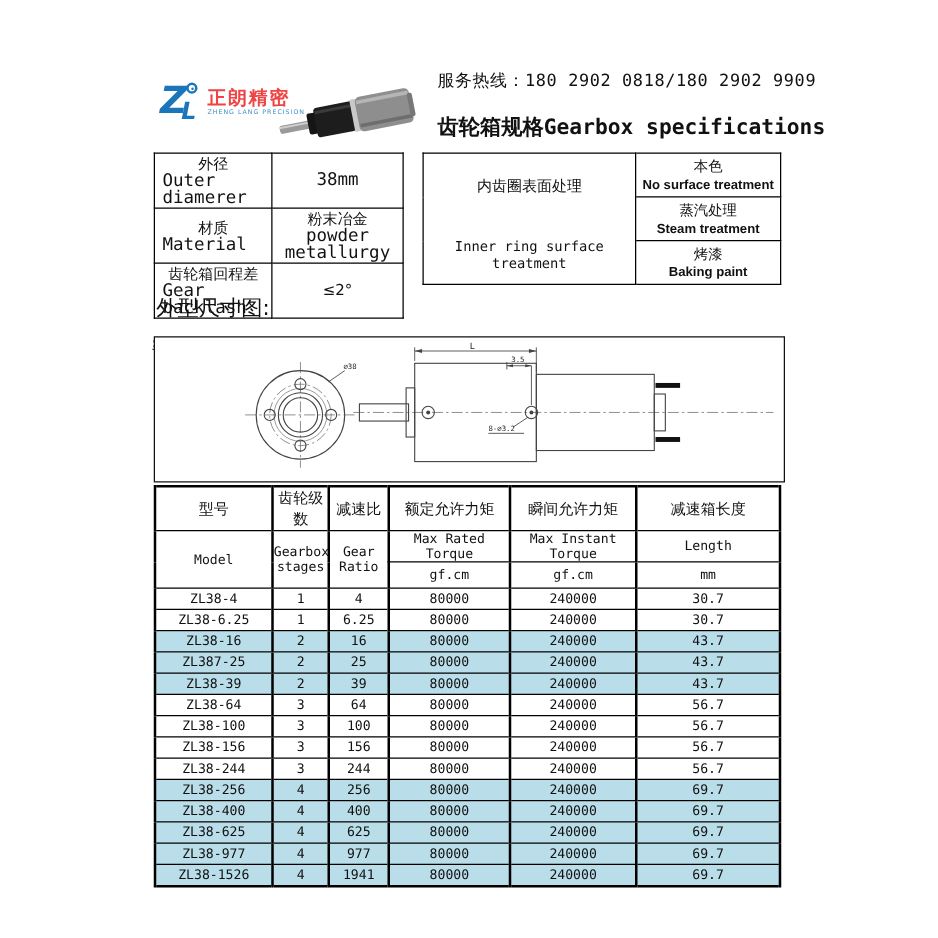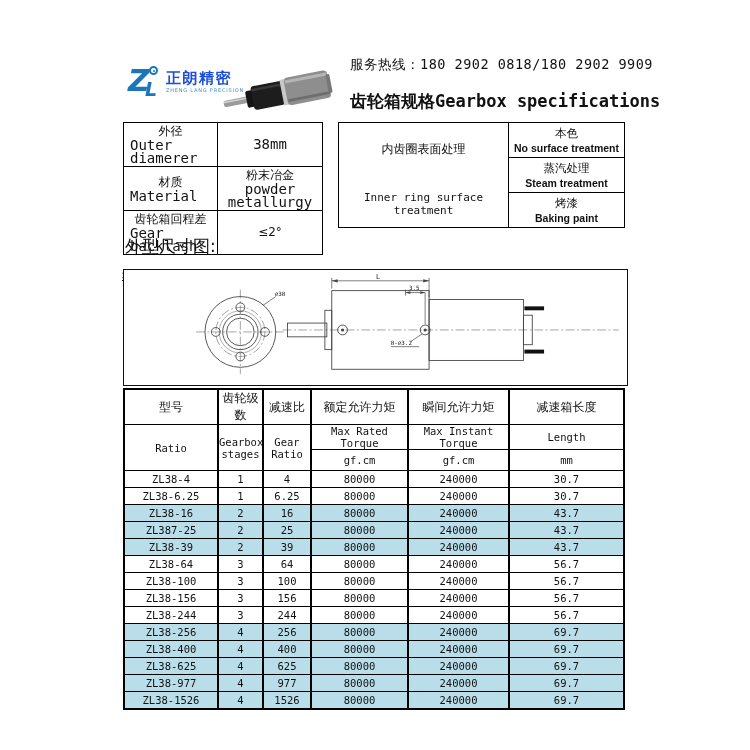--- a/index.html
+++ b/index.html
@@ -8,21 +8,21 @@
   .page { position:absolute; inset:0; background:#fff; }
 
   
   .logo { position:absolute; left:128px; top:66px; display:flex; align-items:flex-start; gap:4px; }
   .zl-mark { position:relative; width:34px; height:34px; }
   .zl-z { position:absolute; left:0; top:0; font:italic 900 30px "DejaVu Sans", sans-serif; color:#1b75bb; line-height:30px; }
   .zl-l { position:absolute; left:17px; top:12px; font:italic 900 19px "DejaVu Sans", sans-serif; color:#1b75bb; }
   .zl-gear { position:absolute; left:21px; top:0px; width:9px; height:9px; border:2px solid #1b75bb; border-radius:50%; }
   .zl-gear::after { content:""; position:absolute; left:1.5px; top:1.5px; width:2px; height:2px; background:#1b75bb; border-radius:50%; }
   .logo-text { display:flex; flex-direction:column; margin-top:4px; }
-  .logo-cn { font-weight:bold; font-size:15px; color:#1d4ed8; letter-spacing:1.5px; line-height:17px; }
+  .logo-cn { font-weight:bold; font-size:15px; color:#ef4444; letter-spacing:1.5px; line-height:17px; }
   .logo-en { font-size:5px; color:#3f8ec6; letter-spacing:0.8px; }
 
   .photo { position:absolute; left:220px; top:68px; width:116px; height:48px; }
   .hotline { position:absolute; left:350px; top:56px; font-family:"DejaVu Sans Mono", monospace; font-size:13.5px; letter-spacing:0.5px; white-space:nowrap; }
   .doc-title { position:absolute; left:350px; top:90px; font-weight:bold; font-size:17px; font-family:"DejaVu Sans Mono", monospace; white-space:nowrap; }
 
   
   table { border-collapse:collapse; }
   .spec { position:absolute; left:123px; top:122px; width:200px; height:106px; table-layout:fixed; }
   .spec td { border:1.6px solid #000; font-size:11px; vertical-align:middle; padding:1px 3px; }
@@ -233,21 +233,21 @@
     <thead>
       <tr class="cnrow">
         <th>型号</th>
         <th>齿轮级数</th>
         <th>减速比</th>
         <th>额定允许力矩</th>
         <th>瞬间允许力矩</th>
         <th>减速箱长度</th>
       </tr>
       <tr class="enrow">
-        <th rowspan="2">Ratio</th>
+        <th rowspan="2">Model</th>
         <th rowspan="2" class="tiny">Gearbox stages</th>
         <th rowspan="2">Gear Ratio</th>
         <th>Max Rated Torque</th>
         <th>Max Instant Torque</th>
         <th>Length</th>
       </tr>
       <tr class="unitrow">
         <th>gf.cm</th>
         <th>gf.cm</th>
         <th>mm</th>
@@ -354,21 +354,21 @@
           <td>ZL38-977</td>
           <td>4</td>
           <td>977</td>
           <td>80000</td>
           <td>240000</td>
           <td>69.7</td>
         </tr>
         <tr class="hl">
           <td>ZL38-1526</td>
           <td>4</td>
-          <td>1526</td>
+          <td>1941</td>
           <td>80000</td>
           <td>240000</td>
           <td>69.7</td>
         </tr>
       </tbody>
   </table>
 
 </div>
 
 </body></html>

